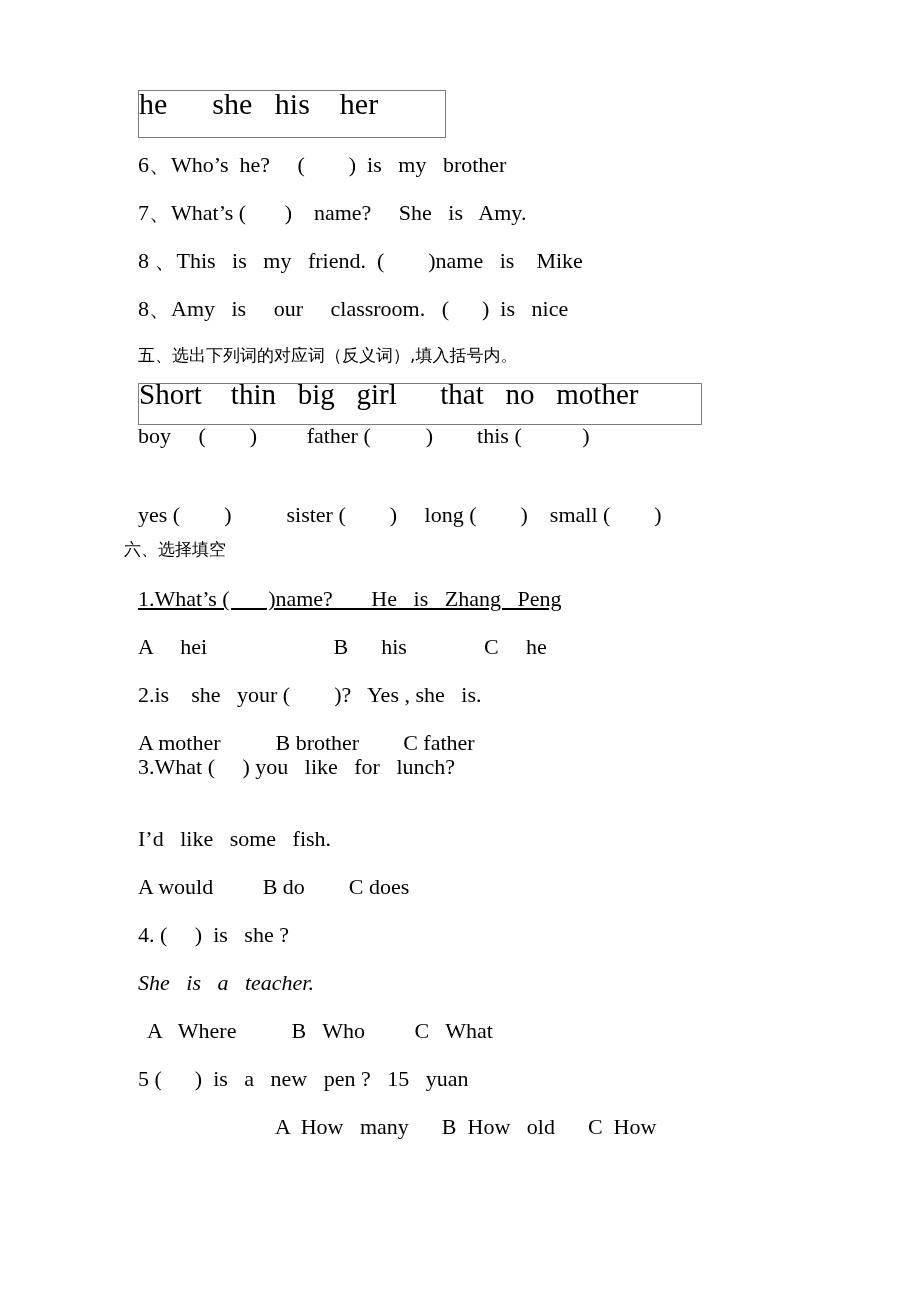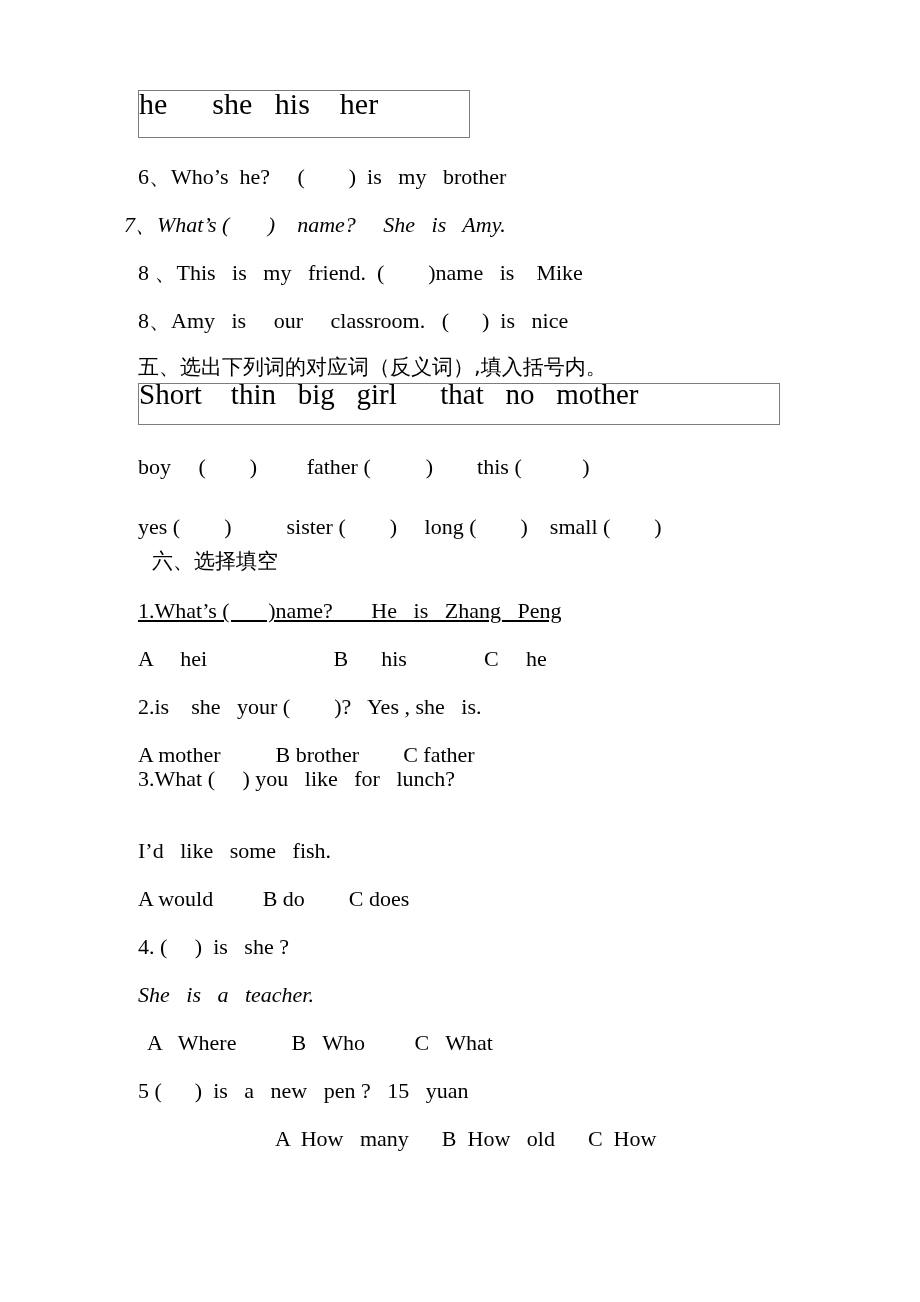--- a/index.html
+++ b/index.html
@@ -25,26 +25,25 @@
     height: 1302px;
   }
 
   
   .line {
     position: absolute;
     white-space: pre;
     font-size: 22px;
     line-height: 26px;
     letter-spacing: 0;
-    margin-top: 12px;
   }
 
   .cn {
     font-family: "DejaVu Sans", "Liberation Sans", sans-serif;
-    font-size: 21px;
+    font-size: 17px;
   }
 
   
   .wordbox {
     position: absolute;
     border: 1.5px solid #7d7d7d;
     box-sizing: border-box;
     background: #ffffff;
     overflow: visible;
   }
@@ -53,68 +52,68 @@
     white-space: pre;
     left: 0;
     top: -4px;
     font-family: "Liberation Serif", "DejaVu Serif", serif;
     color: #000;
   }
 
   #wordbox-pronouns {
     left: 138px;
     top: 90px;
-    width: 332px;
+    width: 308px;
     height: 48px;
   }
   #wordbox-pronouns .wb-text {
     font-size: 30px;
     line-height: 34px;
   }
 
   #wordbox-opposites {
     left: 138px;
     top: 383px;
-    width: 642px;
+    width: 564px;
     height: 42px;
   }
   #wordbox-opposites .wb-text {
     font-size: 29px;
     line-height: 32px;
     top: -6px;
   }
 </style>
 </head>
 <body>
 
 <div class="page">
 
   <div class="wordbox" id="wordbox-pronouns">
     <span class="wb-text">he      she   his    her</span>
   </div>
 
   <div class="line" style="left:138px; top:152px;">6、Who’s  he?     (        )  is   my   brother</div>
 
-  <div class="line" style="left:124px; top:200px;font-style:italic;">7、What’s (       )    name?     She   is   Amy.</div>
+  <div class="line" style="left:138px; top:200px;">7、What’s (       )    name?     She   is   Amy.</div>
 
   <div class="line" style="left:138px; top:248px;text-align:right;">8 、This   is   my   friend.  (        )name   is    Mike</div>
 
   <div class="line" style="left:138px; top:296px;">8、Amy   is     our     classroom.   (      )  is   nice</div>
 
   <div class="line cn" style="left:138px; top:342px;">五、选出下列词的对应词（反义词）,填入括号内。</div>
 
   <div class="wordbox" id="wordbox-opposites">
     <span class="wb-text">Short    thin   big   girl      that   no   mother</span>
   </div>
 
-  <div class="line" style="left:138px; top:442px;">boy     (        )         father (          )        this (           )</div>
+  <div class="line" style="left:138px; top:423px;">boy     (        )         father (          )        this (           )</div>
 
   <div class="line" style="left:138px; top:502px;">yes (        )          sister (        )     long (        )    small (        )</div>
 
-  <div class="line cn" style="left:152px; top:536px;text-align:right;">六、选择填空</div>
+  <div class="line cn" style="left:124px; top:536px;text-align:right;">六、选择填空</div>
 
   <div class="line" style="left:138px; top:586px;text-decoration:underline;">1.What’s (       )name?       He   is   Zhang   Peng</div>
   <div class="line" style="left:138px; top:634px;">A     hei                       B      his              C     he</div>
 
   <div class="line" style="left:138px; top:682px;">2.is    she   your (        )?   Yes , she   is.</div>
   <div class="line" style="left:138px; top:730px;">A mother          B brother        C father</div>
 
   <div class="line" style="left:138px; top:754px;">3.What (     ) you   like   for   lunch?</div>
   <div class="line" style="left:138px; top:874px;">A would         B do        C does</div>
   <div class="line" style="left:138px; top:826px;">I’d   like   some   fish.</div>

